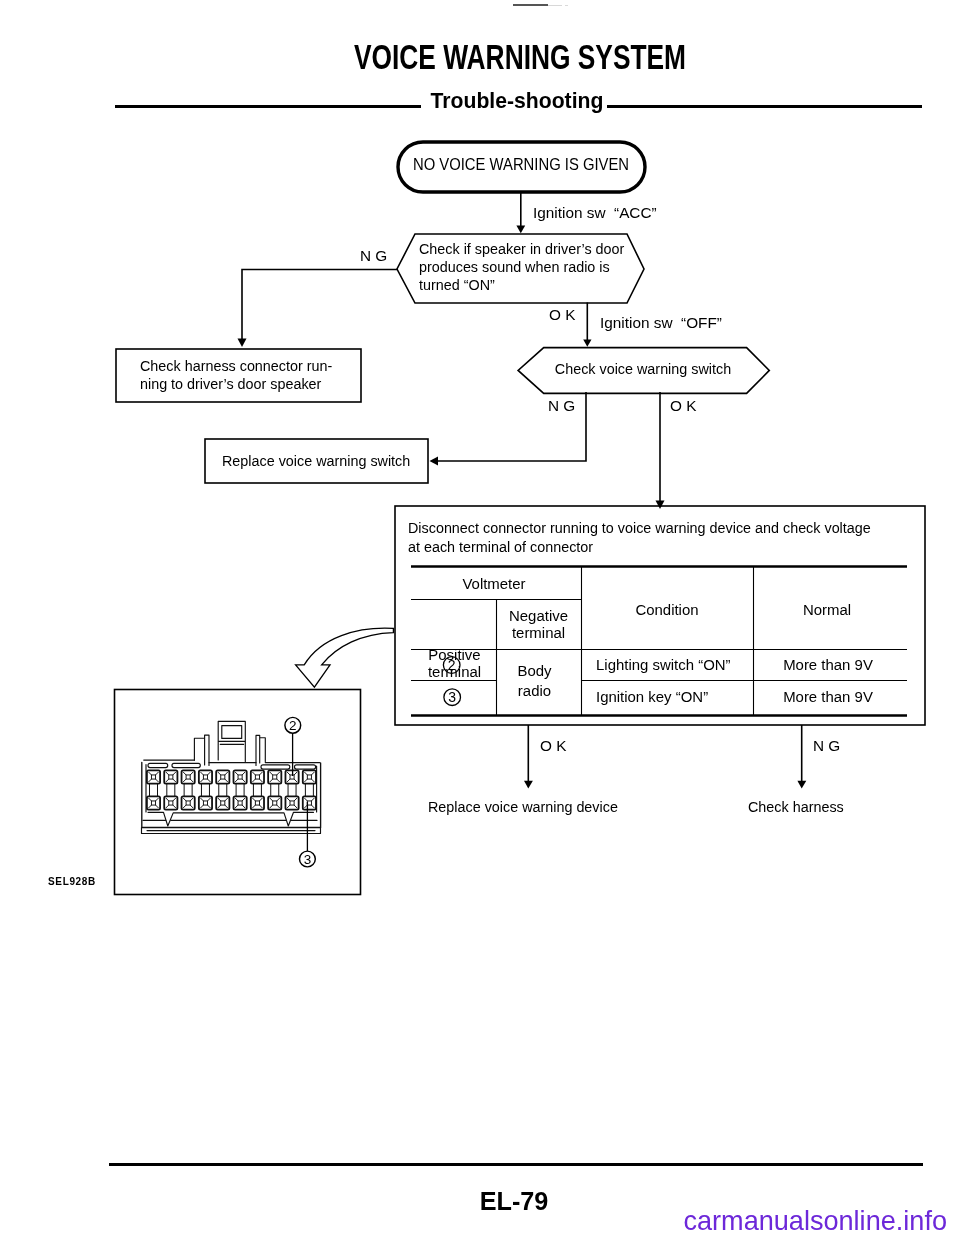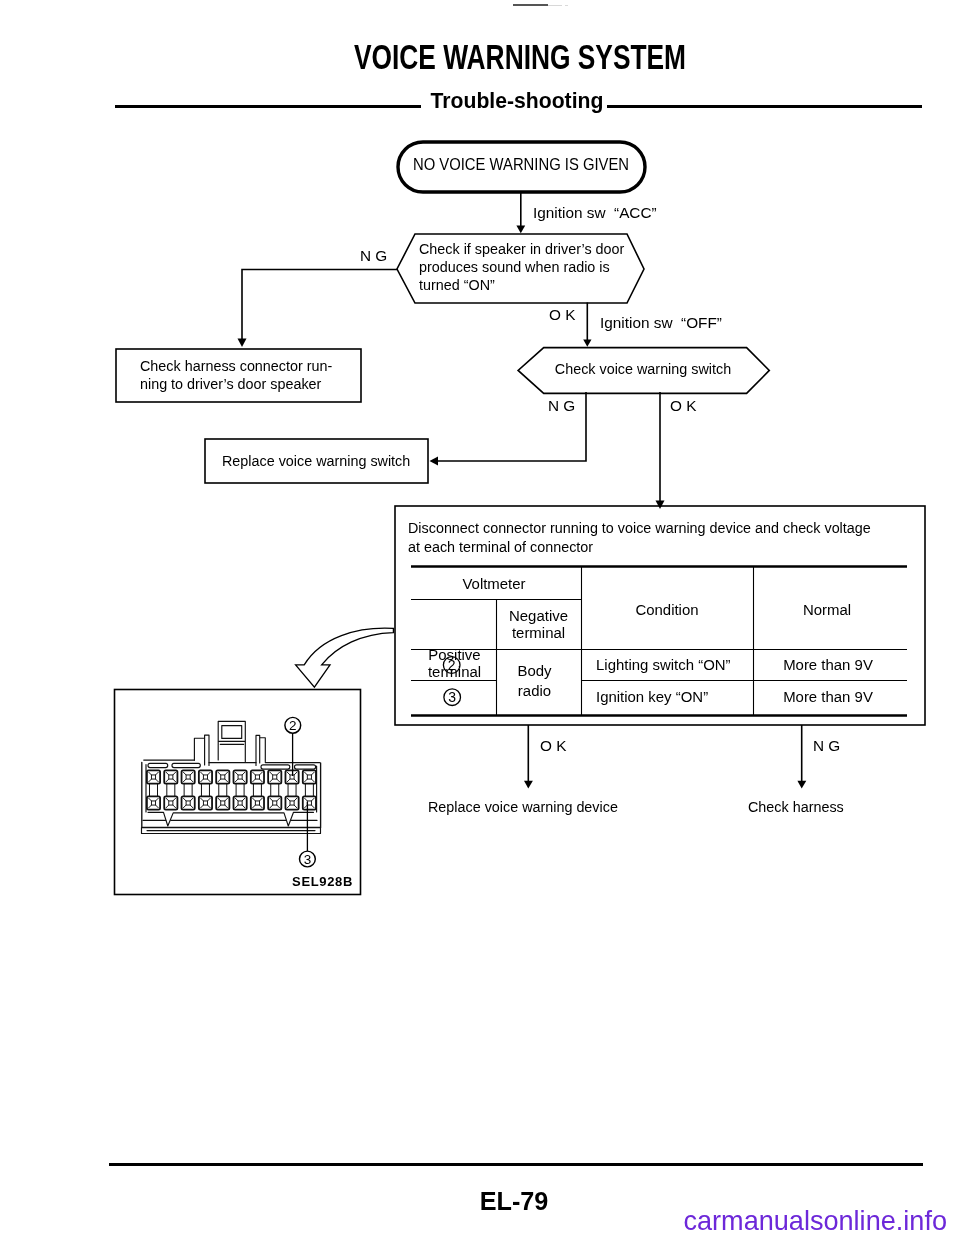--- a/index.html
+++ b/index.html
@@ -50,21 +50,21 @@
   #t-ok2{left:669.5px;top:397.5px;}
   #t-ok3{left:540px;top:737.5px;}
   #t-ng3{left:812.5px;top:737.5px;}
   #t-dec1{left:419px;top:240px;width:240px;}
   #t-dec2{left:517px;top:360px;width:252px;}
   #t-harness{left:140px;top:357px;width:230px;}
   #t-replsw{left:222px;top:452px;}
   #t-repldev{left:427.5px;top:798px;}
   #t-chkharn{left:747.5px;top:798px;}
   #t-instr{left:407.5px;top:517.5px;width:500px;line-height:19px;}
-  #t-caption{left:0;top:875px;width:353px;text-align:right;font-size:13px;font-weight:bold;letter-spacing:.65px;line-height:13px;}
+  #t-caption{left:0;top:875px;width:353px;text-align:left;font-size:10px;font-weight:bold;letter-spacing:.65px;line-height:13px;padding-left:48px;}
 
   
   #th-volt{left:409px;top:575px;width:170px;}
   #th-pos {left:411.5px;top:606.5px;width:85px;line-height:17.9px;margin-top:39px;}
   #th-neg {left:496px;top:606.5px;width:85px;line-height:17.9px;}
   #th-cond{left:581px;top:600.5px;width:172px;}
   #th-norm{left:750px;top:600.5px;width:154px;}
   #td-p1{left:411px;top:656px;width:85px;font-size:0;color:transparent;}
   #td-p2{left:411px;top:688px;width:85px;font-size:0;color:transparent;}
   #td-neg{left:492px;top:661px;width:85px;line-height:20px;}

